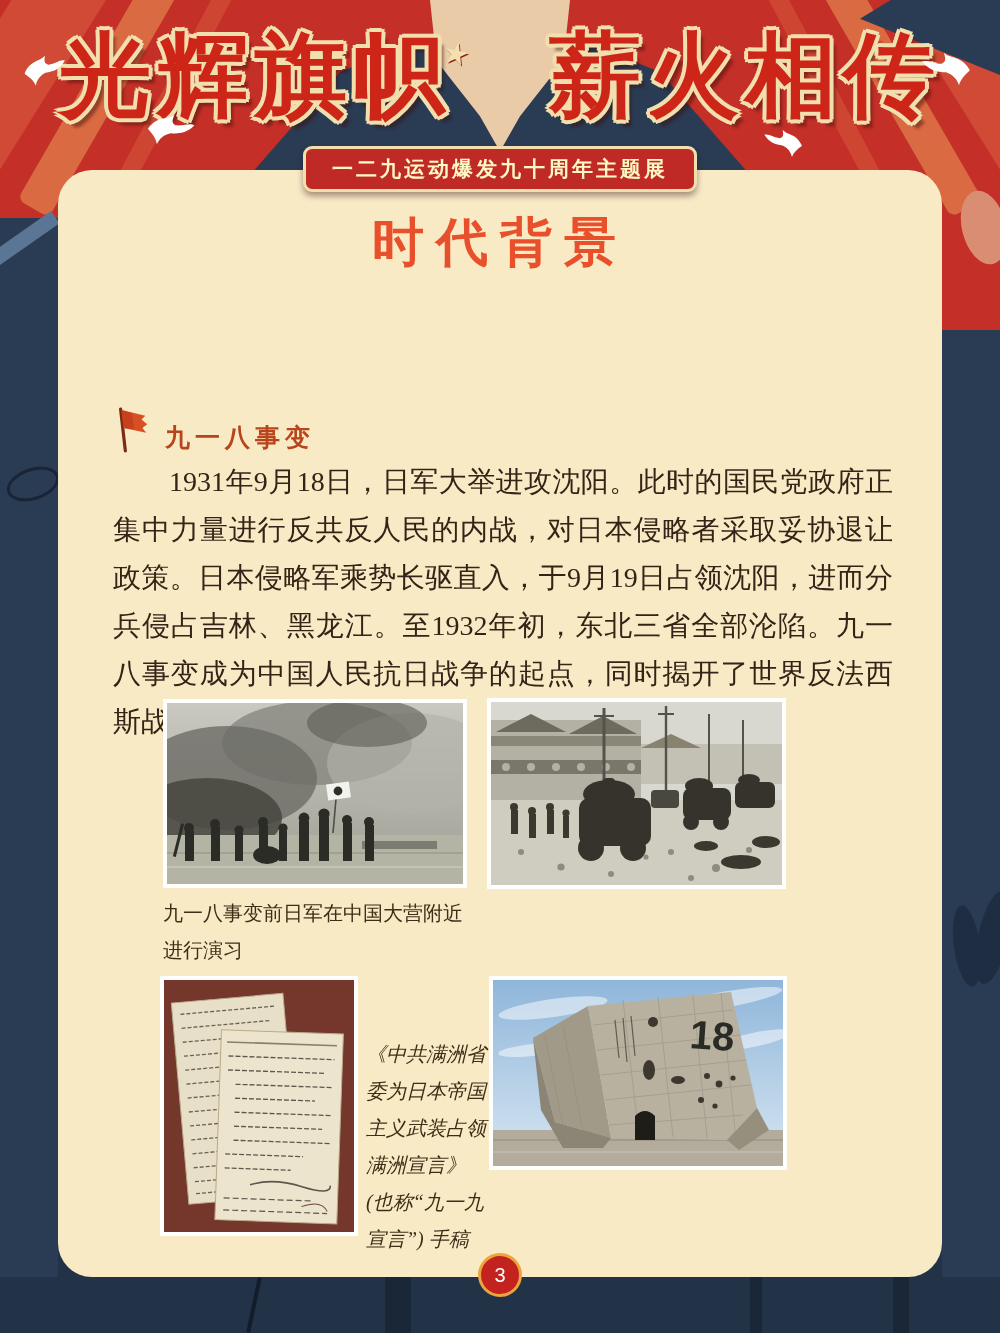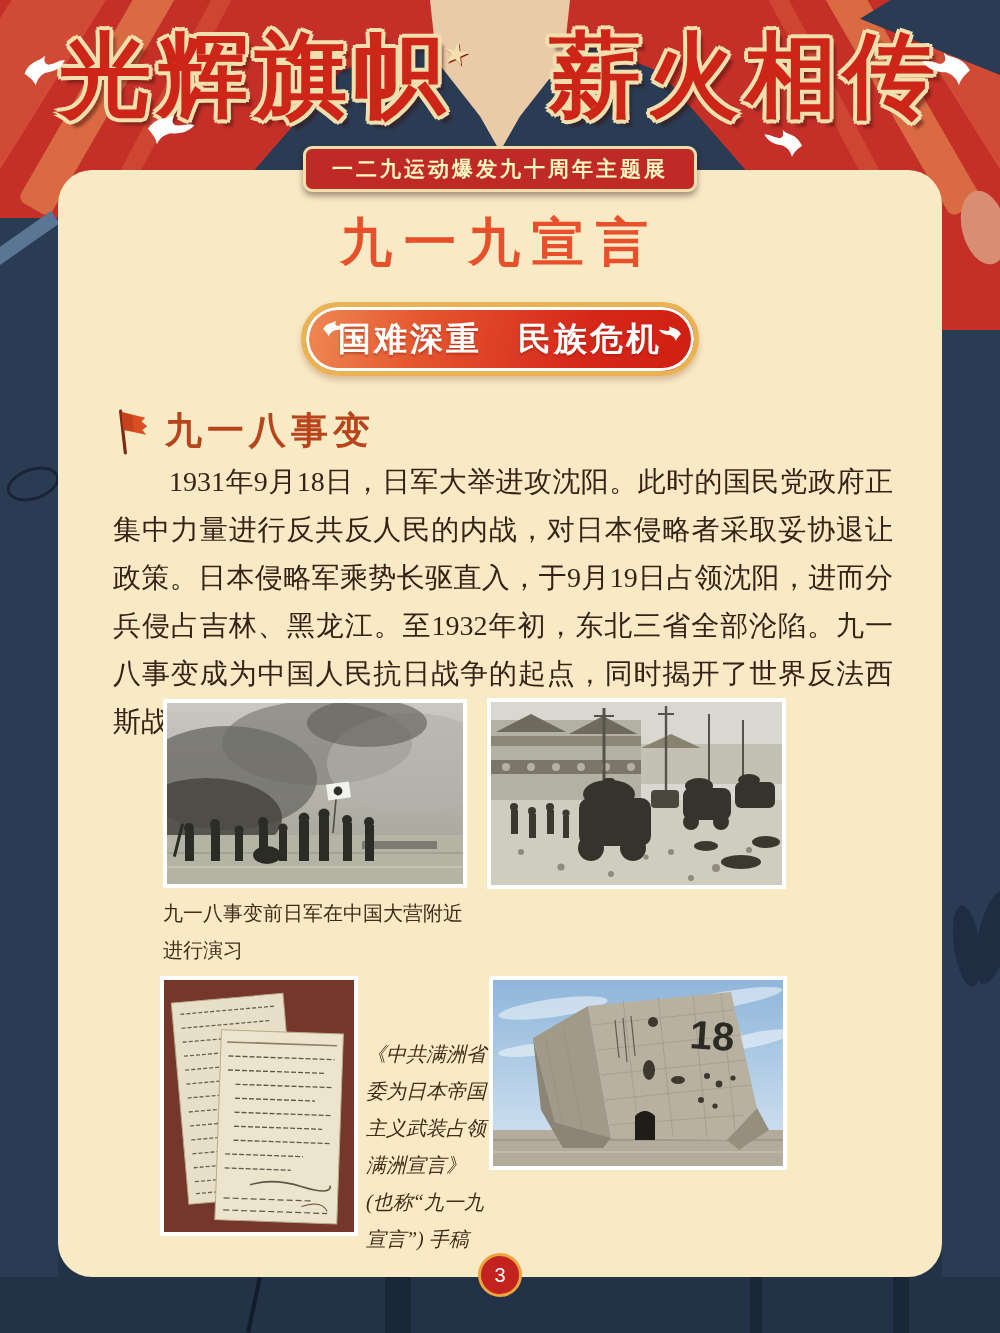--- a/index.html
+++ b/index.html
@@ -57,21 +57,21 @@
       color:#e8502b;}
   .pill{position:absolute;left:50%;top:132px;transform:translateX(-50%);width:388px;height:64px;
       border-radius:44px;border:5px solid #e9b253;box-shadow:inset 0 0 0 3px #ffffff,0 4px 6px rgba(120,40,10,.25);
       background:linear-gradient(100deg,#ee8a55 0%,#e4552e 30%,#d6281a 72%,#cf1f12 100%);
       display:flex;align-items:center;justify-content:center;}
   .pill span{font-family:"Liberation Sans",sans-serif;font-weight:bold;font-size:33px;
       letter-spacing:3px;color:#ffffff;text-shadow:0 2px 2px rgba(120,20,8,.35);}
   .pill .dv-l{position:absolute;left:16px;top:10px;}
   .pill .dv-r{position:absolute;right:12px;top:16px;transform:scaleX(-1);}
   .heading-row{position:absolute;left:55px;top:236px;display:flex;align-items:flex-end;gap:14px;}
-  .heading-row h3{margin:0;font-size:37px;font-weight:600;letter-spacing:5px;color:#b8441c;}
+  .heading-row h3{margin:0;font-size:25px;font-weight:600;letter-spacing:5px;color:#b8441c;}
   .body-par{position:absolute;left:55px;top:288px;width:780px;margin:0;font-size:28px;
       line-height:48px;color:#342417;text-align:justify;text-indent:2em;}
   figure{position:absolute;margin:0;}
   .photo{border:4px solid #ffffff;display:block;}
   .cap{position:absolute;font-size:20px;line-height:37px;color:#3f2d18;}
   .page-badge{position:absolute;left:478px;top:1253px;width:38px;height:38px;border-radius:50%;
       background:#c2231e;border:3px solid #eda43f;color:#fff;z-index:7;
       font-family:"Liberation Sans",sans-serif;font-size:20px;display:flex;align-items:center;justify-content:center;}
 </style>
 </head>
@@ -118,31 +118,22 @@
   <svg class="dove" style="right:196px;top:124px;transform:scaleX(-1) rotate(-6deg)" width="42" height="36" viewBox="0 0 24 20">
       <path fill="#ffffff" d="M1 11 C5 4 10 6 13 3 C12 6 12 7 14 8 C18 8 20.5 6 23 7 C20 11 16 12 12 12 C9 13 7 15 6 18 C5.3 15 3 13 1 11 Z"></path>
     </svg>
 
   <h1 class="main-title">光辉旗帜　薪火相传</h1>
   <div class="title-star">★</div>
   <div class="subtitle">一二九运动爆发九十周年主题展</div>
 
   <div class="card">
 
-    <h2 class="section-title">九一九宣言</h2>
-
-    <div class="pill">
-      <svg class="dv-l" width="26" height="22" viewBox="0 0 24 20">
-          <path fill="#ffffff" d="M1 11 C5 4 10 6 13 3 C12 6 12 7 14 8 C18 8 20.5 6 23 7 C20 11 16 12 12 12 C9 13 7 15 6 18 C5.3 15 3 13 1 11 Z"></path>
-        </svg>
-      <span>国难深重　民族危机</span>
-      <svg class="dv-r" width="24" height="20" viewBox="0 0 24 20">
-          <path fill="#ffffff" d="M1 11 C5 4 10 6 13 3 C12 6 12 7 14 8 C18 8 20.5 6 23 7 C20 11 16 12 12 12 C9 13 7 15 6 18 C5.3 15 3 13 1 11 Z"></path>
-        </svg>
-    </div>
+    <h2 class="section-title">时代背景</h2>
+
 
     <div class="heading-row">
       <svg width="38" height="48" viewBox="0 0 40 48">
         <path d="M8 2 L13 46" stroke="#7d2b16" stroke-width="3.4" stroke-linecap="round" fill="none"></path>
         <path d="M9 3 L34 9 L30 13 L36 18 L31 22 L35 27 L11 22 Z" fill="#d84f24"></path>
         <path d="M9 3 L20 6 L22 23 L11 22 Z" fill="#c03c1a" opacity="0.75"></path>
       </svg>
       <h3>九一八事变</h3>
     </div>
 

